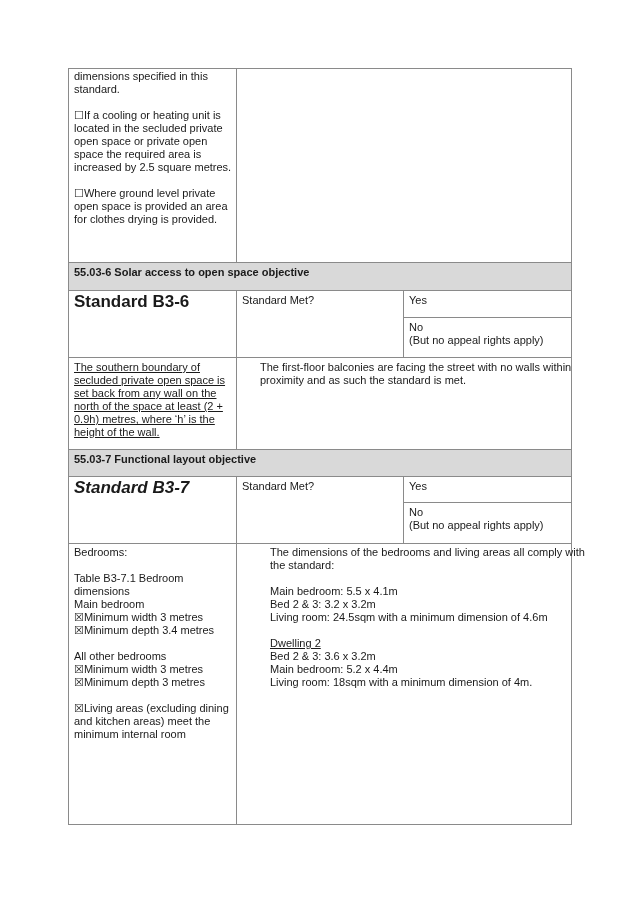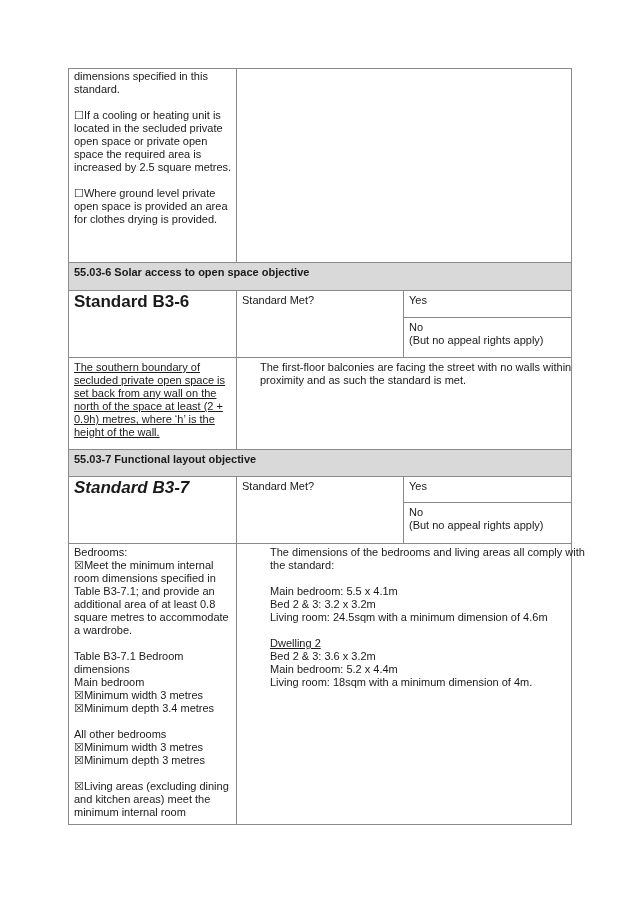--- a/index.html
+++ b/index.html
@@ -65,21 +65,20 @@
     <p>No</p>
     <p>(But no appeal rights apply)</p>
   </div>
   <div class="vline" style="left:167px;top:408px;height:67px;"></div>
   <div class="vline" style="left:334px;top:408px;height:67px;"></div>
   <div class="hline" style="left:335px;top:433px;width:167px;"></div>
   <div class="hline" style="left:0;top:474px;width:502px;"></div>
 
   <div class="cell" style="left:0;top:475px;width:168px;height:280px;padding-top:2px;">
     <p>Bedrooms:</p>
-    <p><span>☒</span><span>Meet the minimum internal room dimensions specified in Table B3-7.1; and provide an additional area of at least 0.8 square metres to accommodate a wardrobe.</span></p>
     <div class="gap"></div>
     <p class="bold">Table B3-7.1 Bedroom dimensions</p>
     <p>Main bedroom</p>
     <p><span>☒</span><span>Minimum width 3 metres</span></p>
     <p><span>☒</span><span>Minimum depth 3.4 metres</span></p>
     <div class="gap"></div>
     <p>All other bedrooms</p>
     <p><span>☒</span><span>Minimum width 3 metres</span></p>
     <p><span>☒</span><span>Minimum depth 3 metres</span></p>
     <div class="gap"></div>

